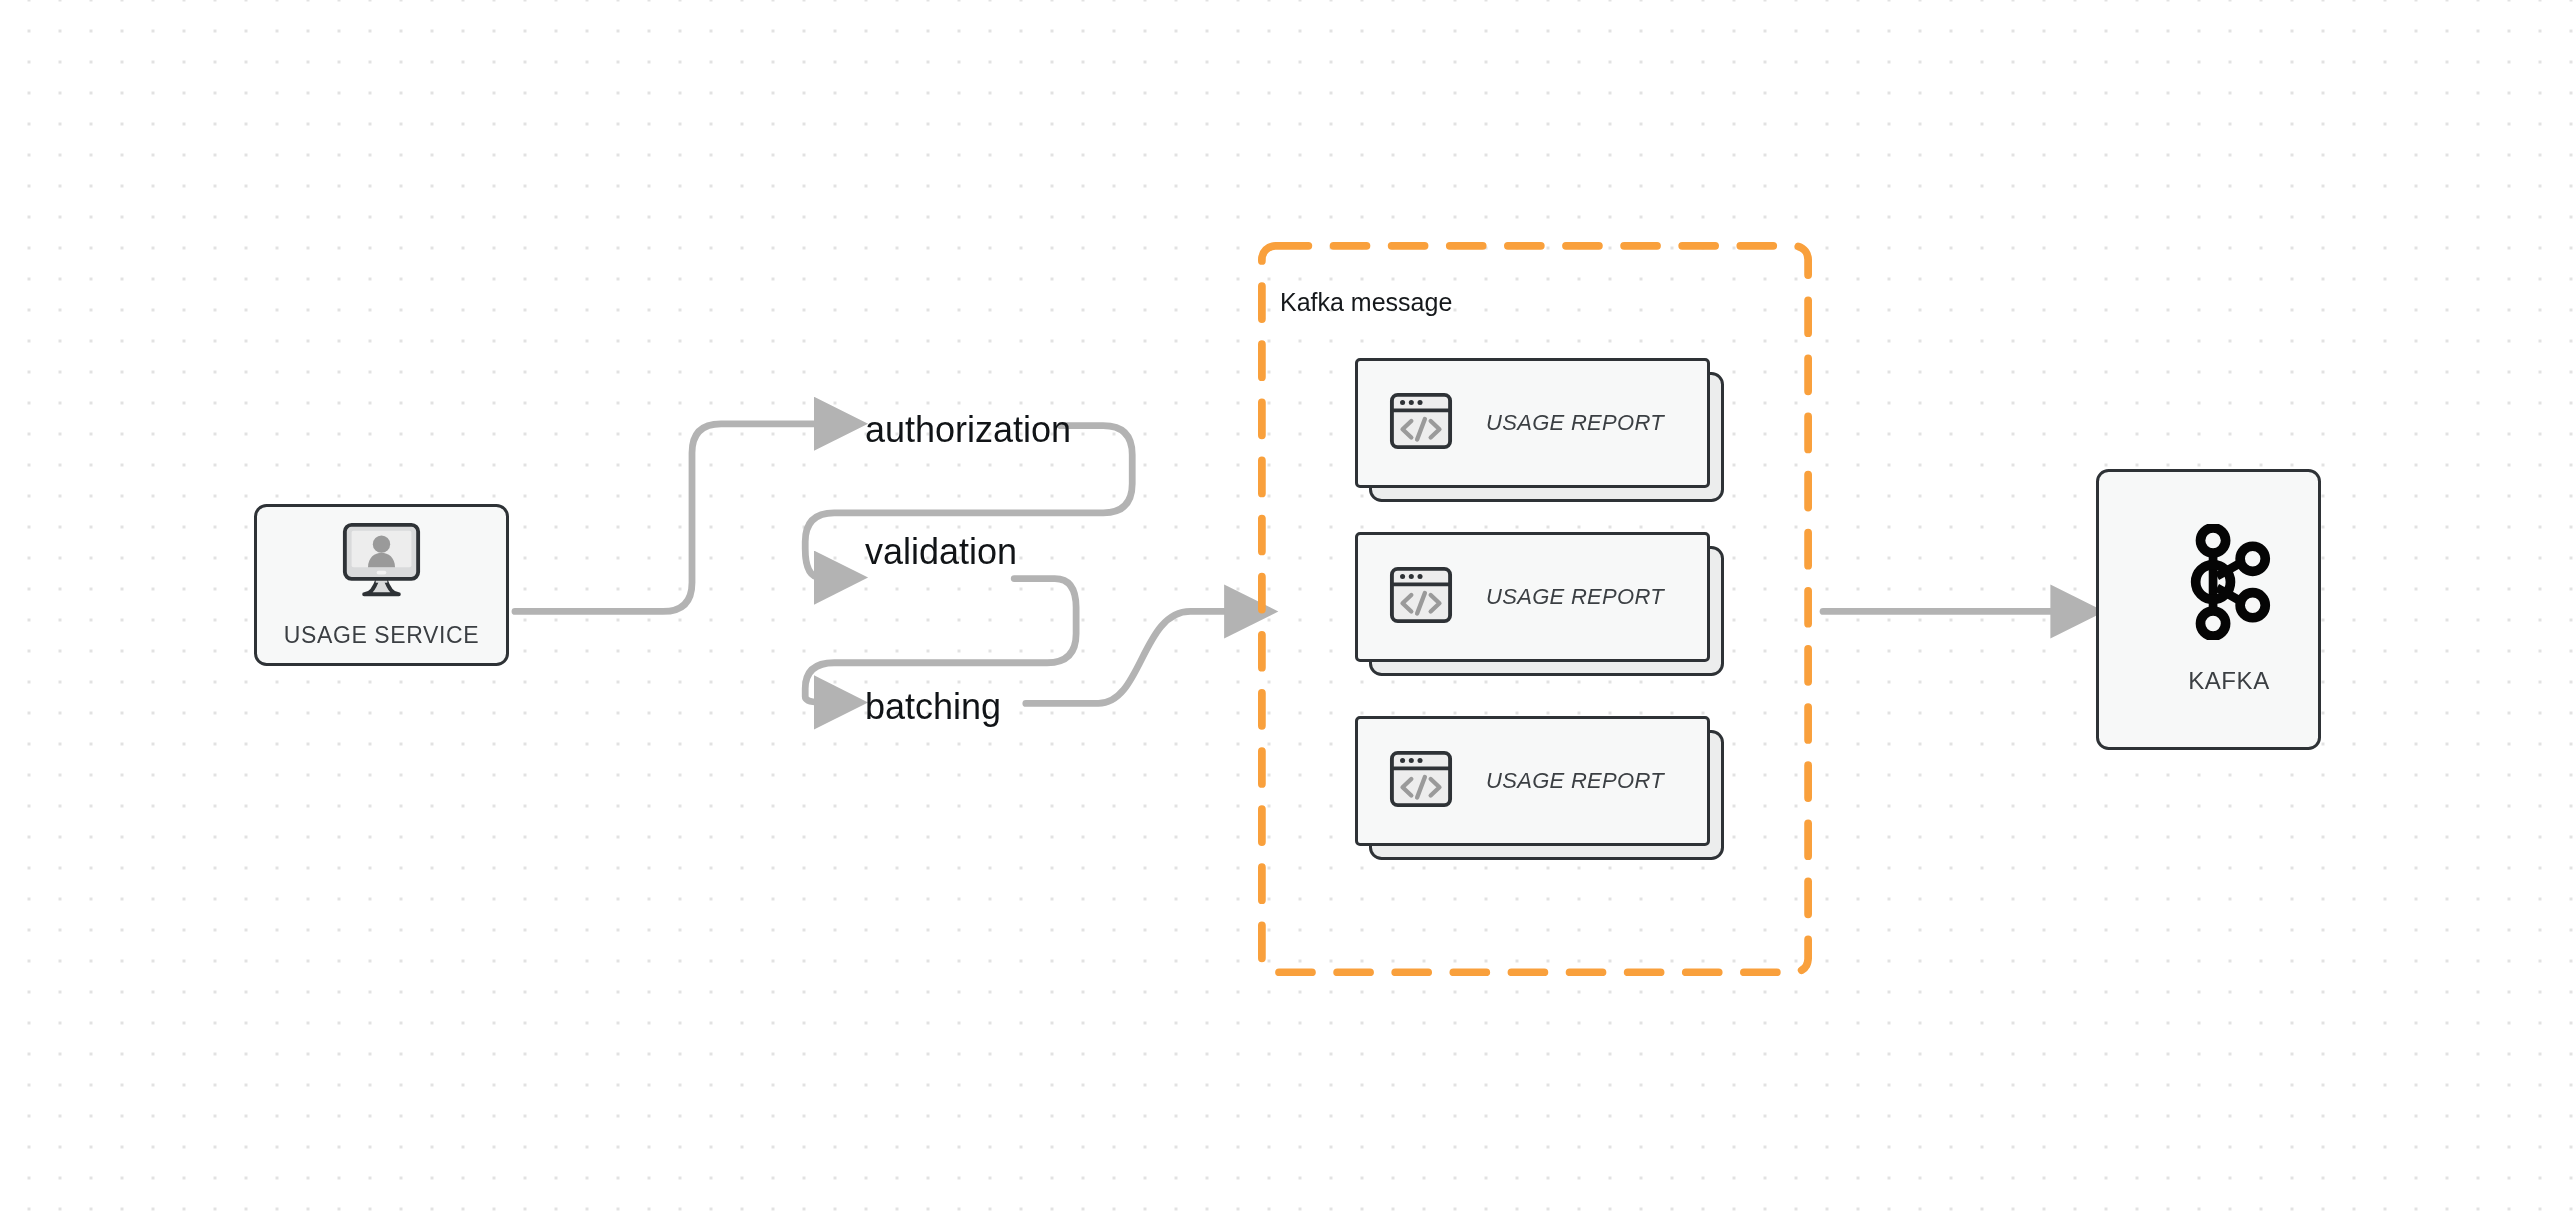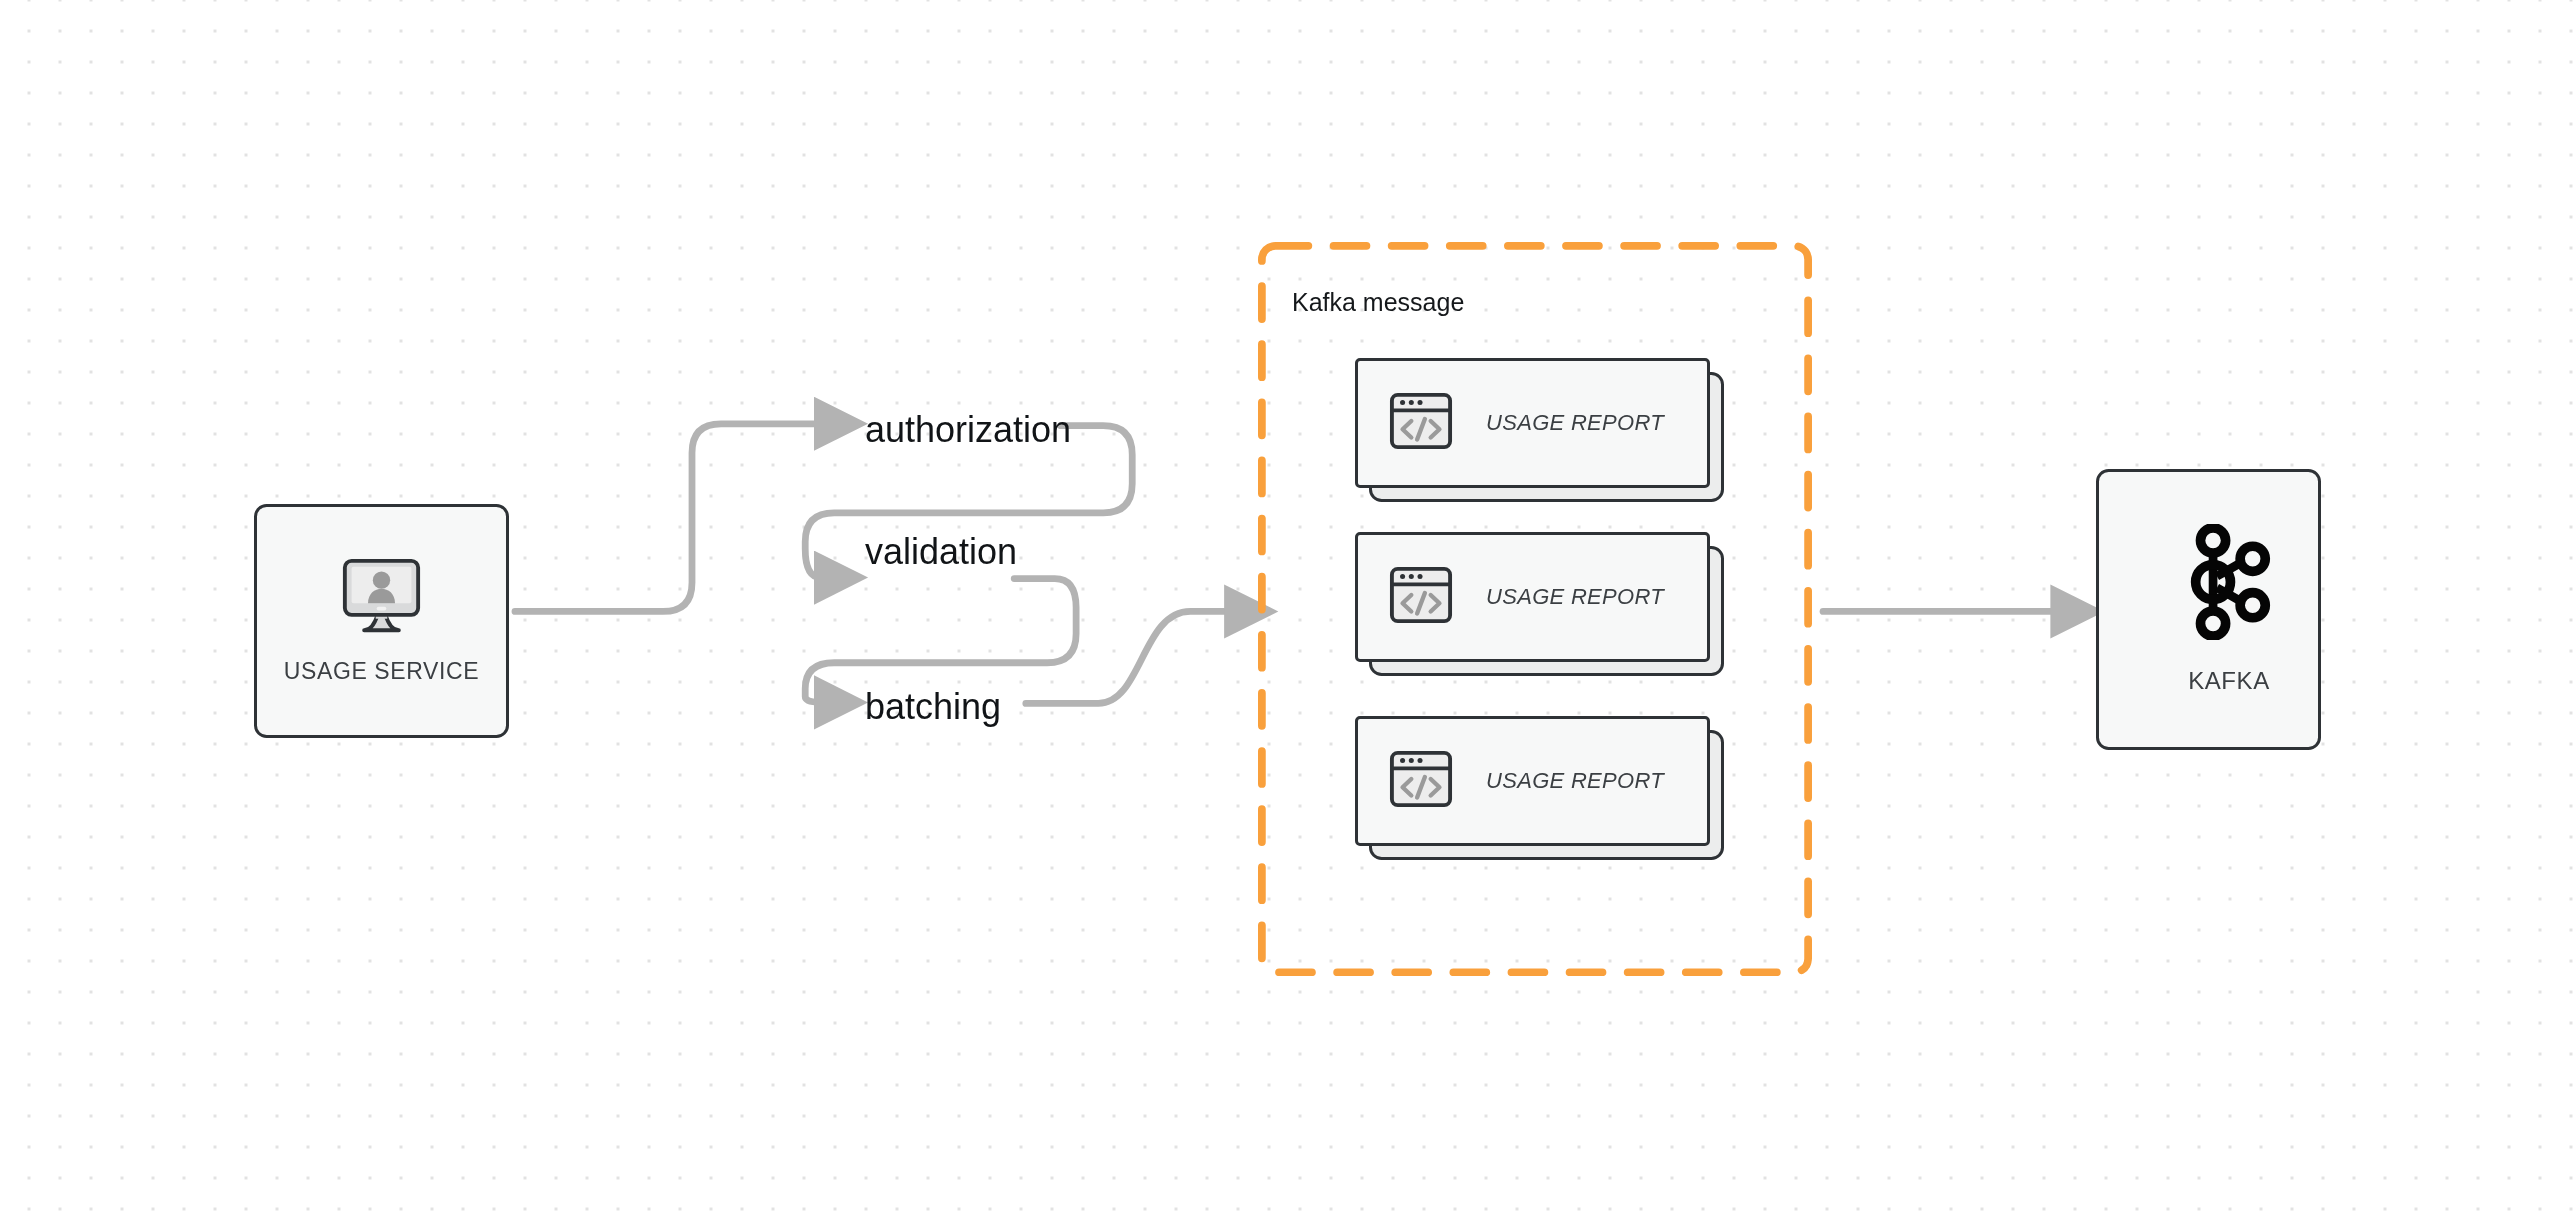--- a/index.html
+++ b/index.html
@@ -38,21 +38,21 @@
     letter-spacing: 0.6px;
     text-align: center;
     white-space: nowrap;
   }
 
   
   #usage-service-node {
     left: 254px;
     top: 504px;
     width: 255px;
-    height: 234px;
+    height: 162px;
   }
   #usage-service-node .node-label {
     font-size: 23px;
     margin-top: 15.5px;
   }
 
   
   #kafka-node {
     left: 2096px;
     top: 469px;
@@ -76,21 +76,21 @@
     border-radius: 15.5px;
   }
   #kafka-message-group .dash-border {
     position: absolute;
     inset: 0;
     border-radius: 15.5px;
     pointer-events: none;
   }
   #kafka-message-title {
     position: absolute;
-    left: 34px;
+    left: 22px;
     top: 46px;
     font-size: 25px;
     color: #15181b;
     white-space: nowrap;
   }
 
   
   .report-card-wrap {
     position: absolute;
     width: 369px;

